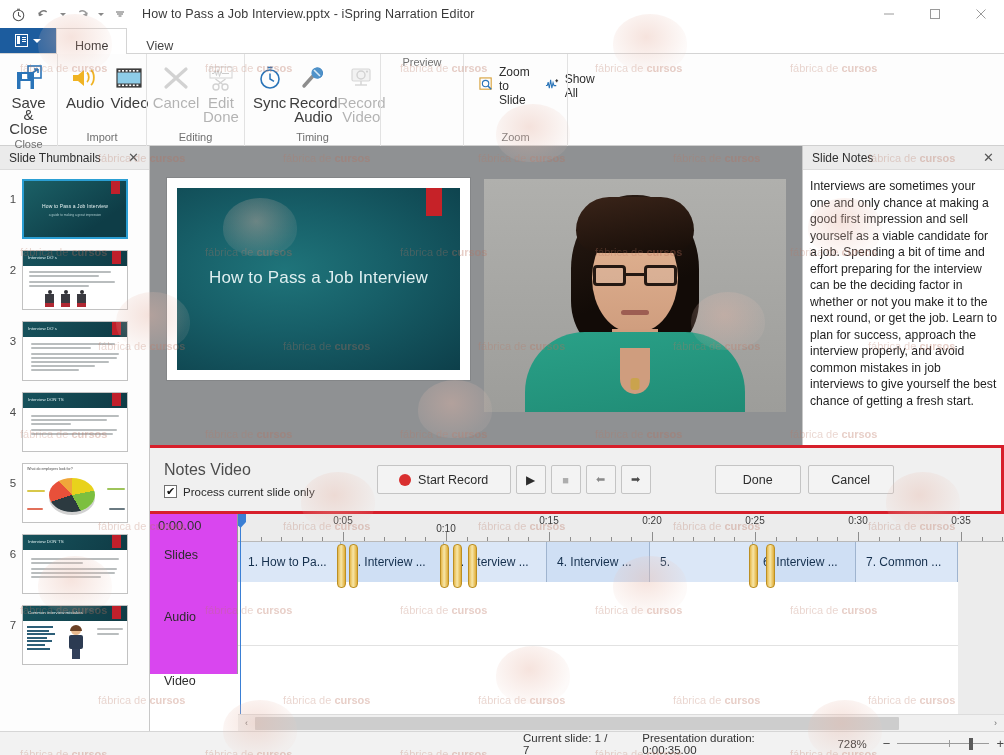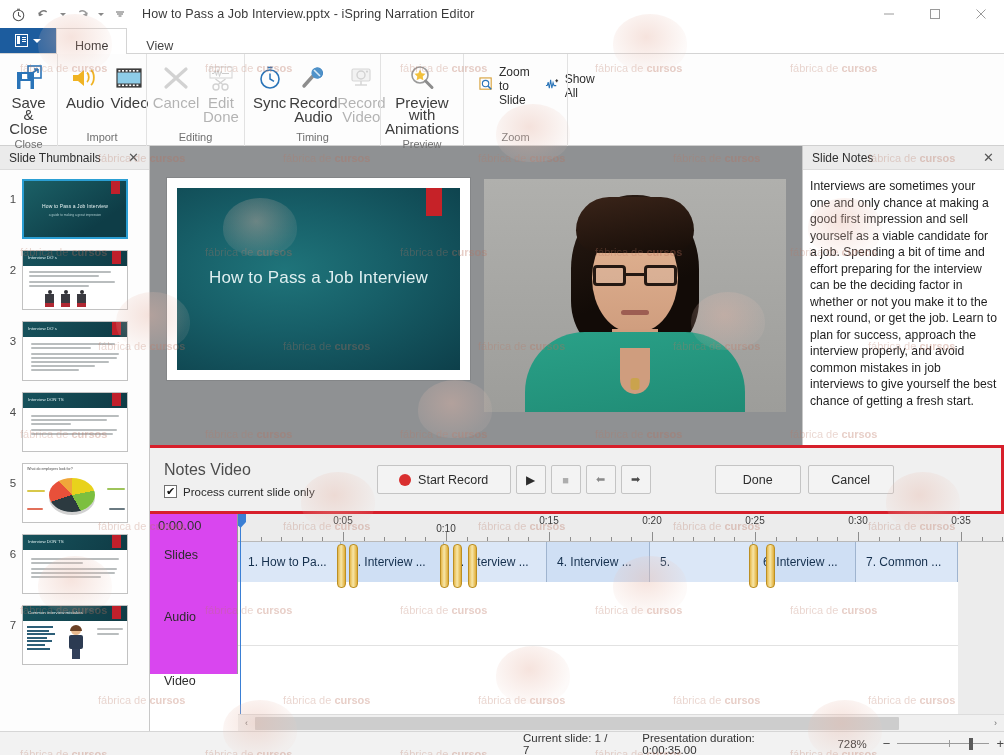--- a/index.html
+++ b/index.html
@@ -553,33 +553,20 @@
             </svg>
           </span>
           <span class="lbl">Record</span>
           <span class="lbl">Video</span>
         </div>
       </div>
       <div class="rgroup-label">Timing</div>
     </div>
 
     <div class="rgroup" style="width:83px">
-      <div class="rgroup-items" style="justify-content:center">
-        <div class="rbtn rbtn-wide">
-          <span class="gfx">
-            <svg width="30" height="28" viewBox="0 0 30 28">
-              <circle cx="13" cy="11" r="8" fill="none" stroke="#9a9a9a" stroke-width="1.6"></circle>
-              <path d="M18.6 17 L25 23.5" stroke="#8d8d8d" stroke-width="3" stroke-linecap="round"></path>
-              <path d="M13 5.8 l1.7 3.5 3.8.5 -2.8 2.7.7 3.8 -3.4-1.8 -3.4 1.8.7-3.8 -2.8-2.7 3.8-.5z" fill="#f2c13c"></path>
-            </svg>
-          </span>
-          <span class="lbl">Preview with</span>
-          <span class="lbl">Animations</span>
-        </div>
-      </div>
       <div class="rgroup-label">Preview</div>
     </div>
 
     <div class="rgroup" style="width:104px">
       <div class="rgroup-items" style="padding-left:9px">
         <div class="rsmall-list">
           <div class="rsmall">
             <span>
               <svg width="15" height="15" viewBox="0 0 16 16">
                   <rect x="1" y="1" width="12" height="12" fill="none" stroke="#d8a13a" stroke-width="1.2"></rect>

